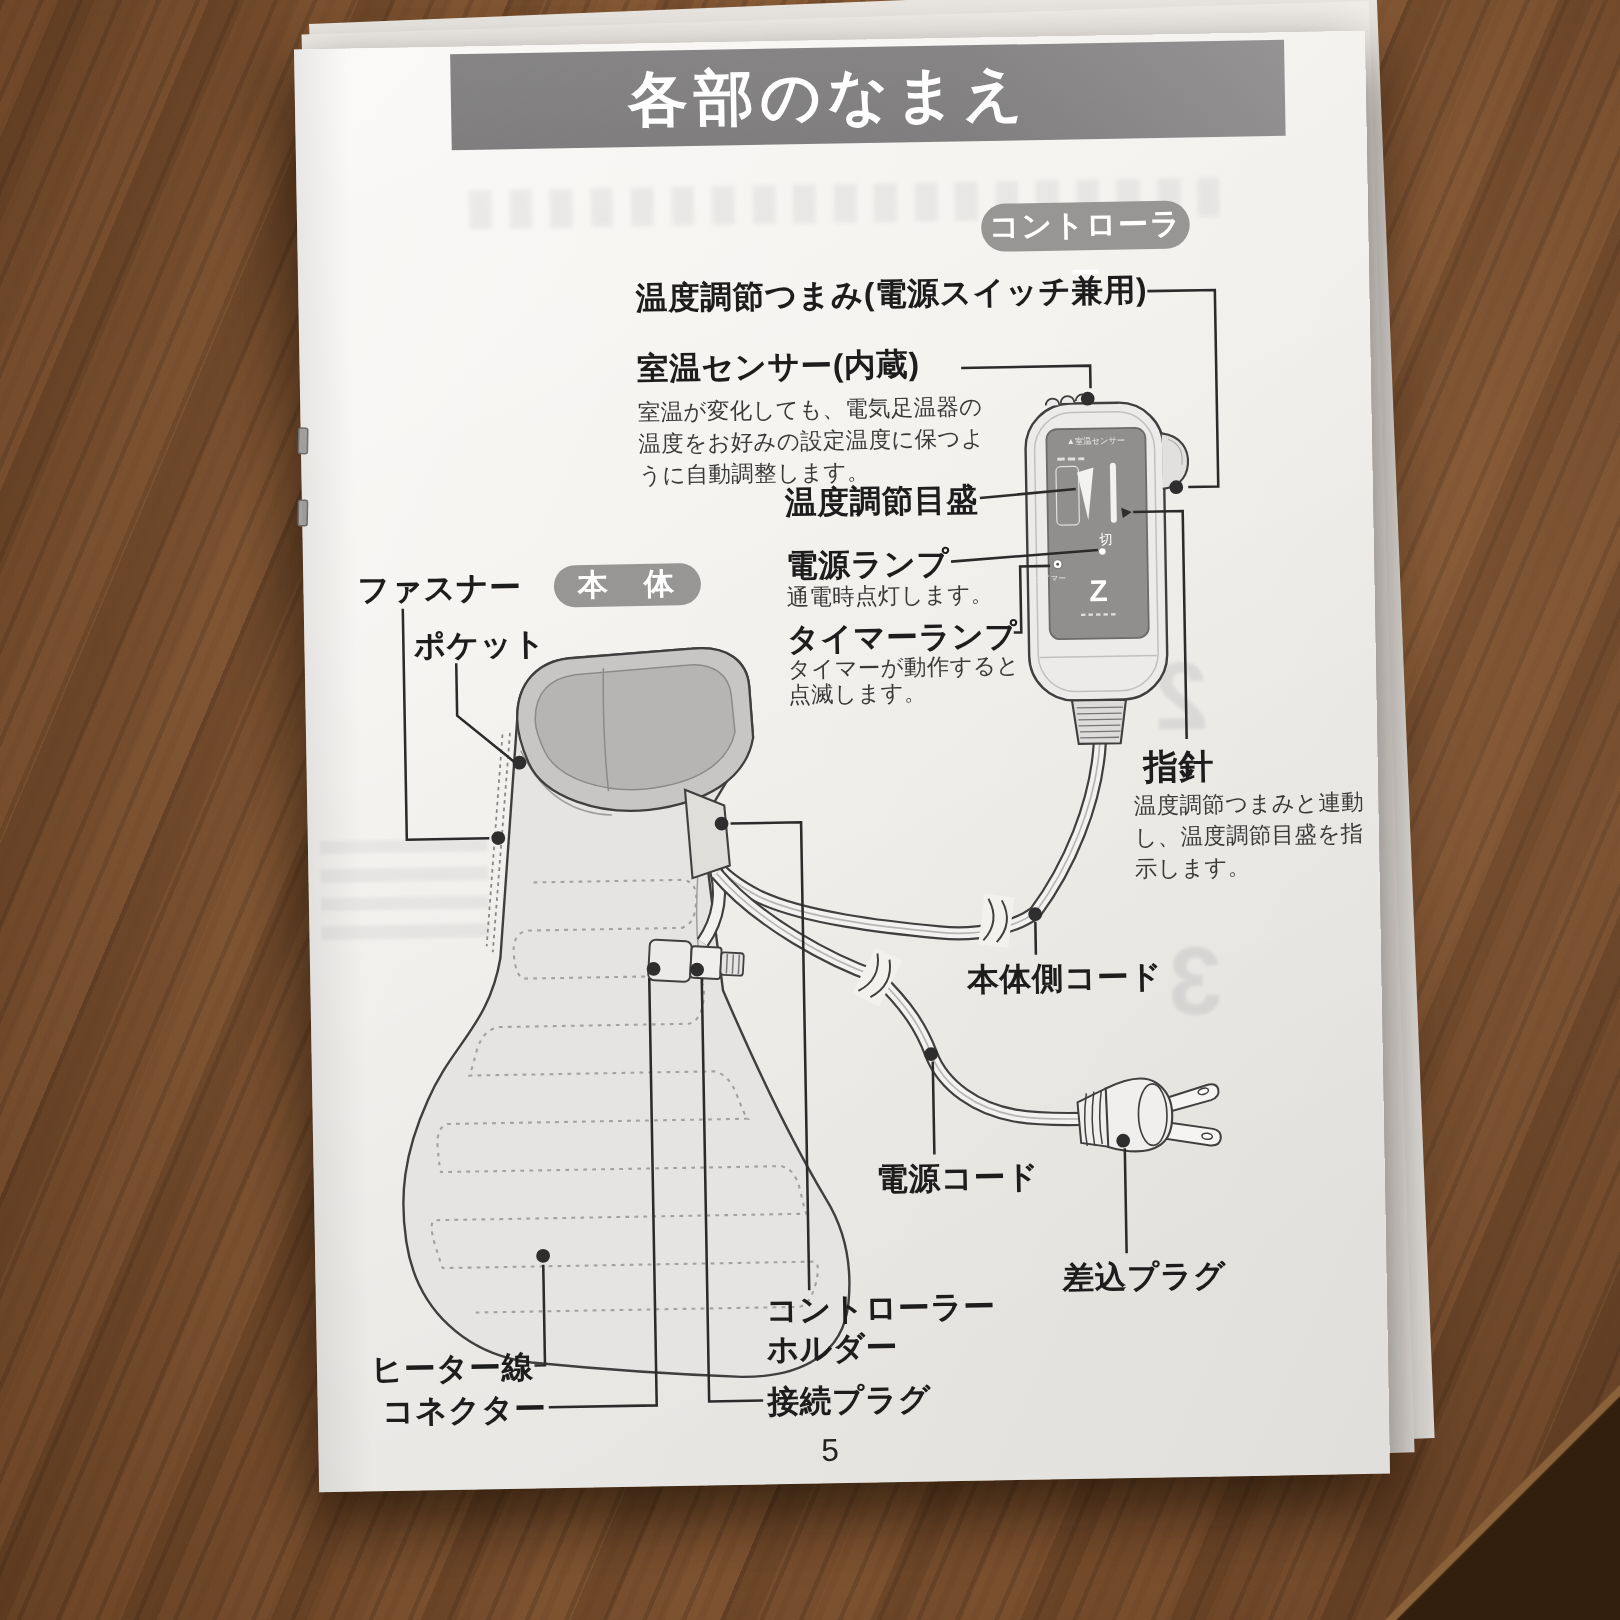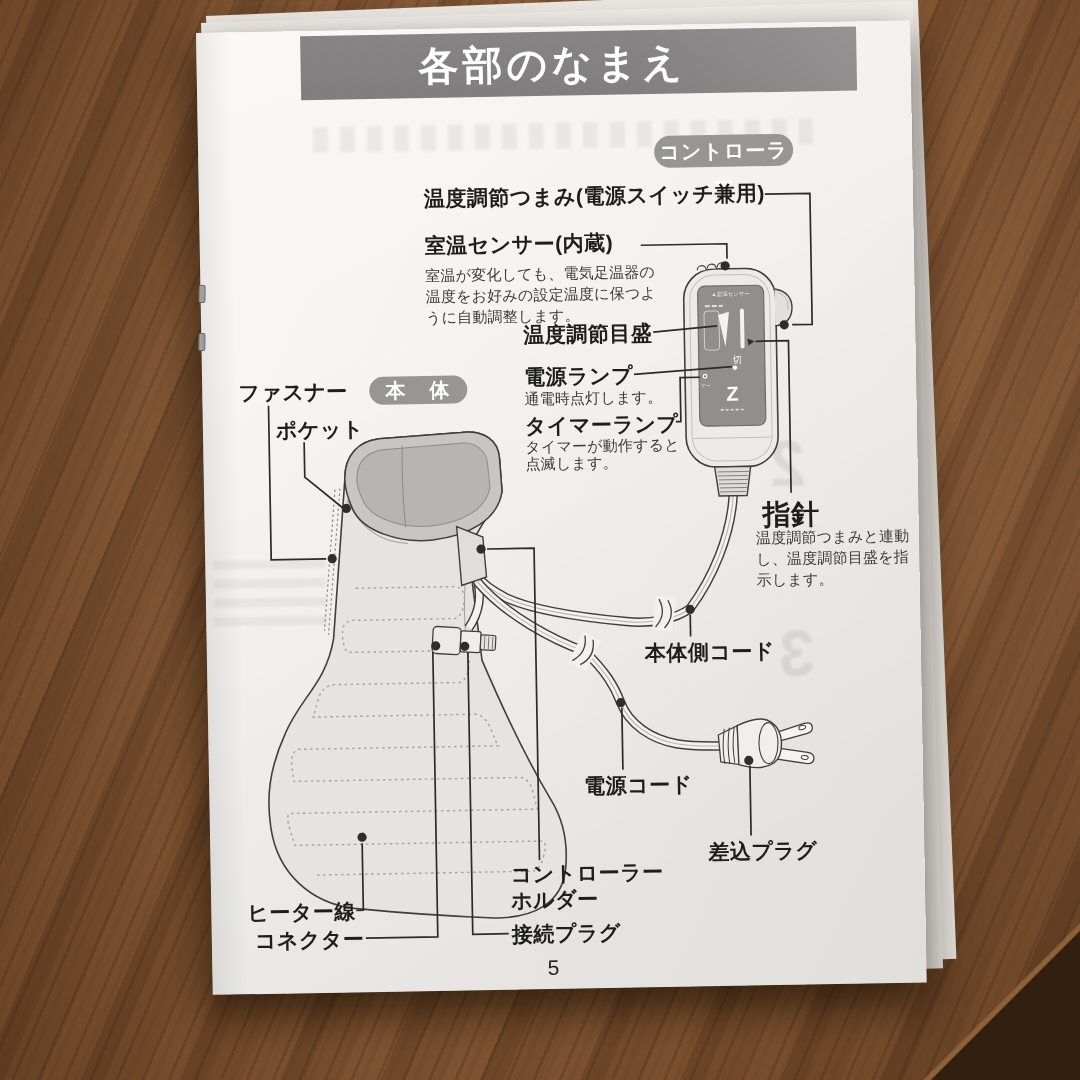--- a/index.html
+++ b/index.html
@@ -44,21 +44,21 @@
   .cd{position:absolute;color:#3a3a3a;font-size:15px;font-weight:400;white-space:nowrap;
       letter-spacing:.2px;line-height:21px;z-index:3;}
   .l-knob{left:225px;top:156px;}
   .l-sensor{left:225px;top:203px;}
   .d-sensor{left:225px;top:236px;}
   .l-scale{left:322px;top:294px;}
   .l-plamp{left:322px;top:336px;}
   .d-plamp{left:322px;top:361px;}
   .l-tlamp{left:322px;top:385px;}
   .d-tlamp{left:322px;top:411px;line-height:17px;}
-  .l-pointer{left:558px;top:473px;font-size:28px;font-weight:700;}
+  .l-pointer{left:558px;top:473px;font-size:23px;font-weight:700;}
   .d-pointer{left:551px;top:504px;}
   .l-fastener{left:36px;top:347px;}
   .l-pocket{left:73px;top:385px;}
   .l-bodycord{left:438px;top:614px;}
   .l-powercord{left:375px;top:746px;}
   .l-plug{left:498px;top:814px;}
   .l-holder{left:300px;top:834px;line-height:26px;}
   .l-heater{left:36px;top:867px;}
   .l-connector{left:43px;top:895px;}
   .l-cplug{left:300px;top:893px;}

